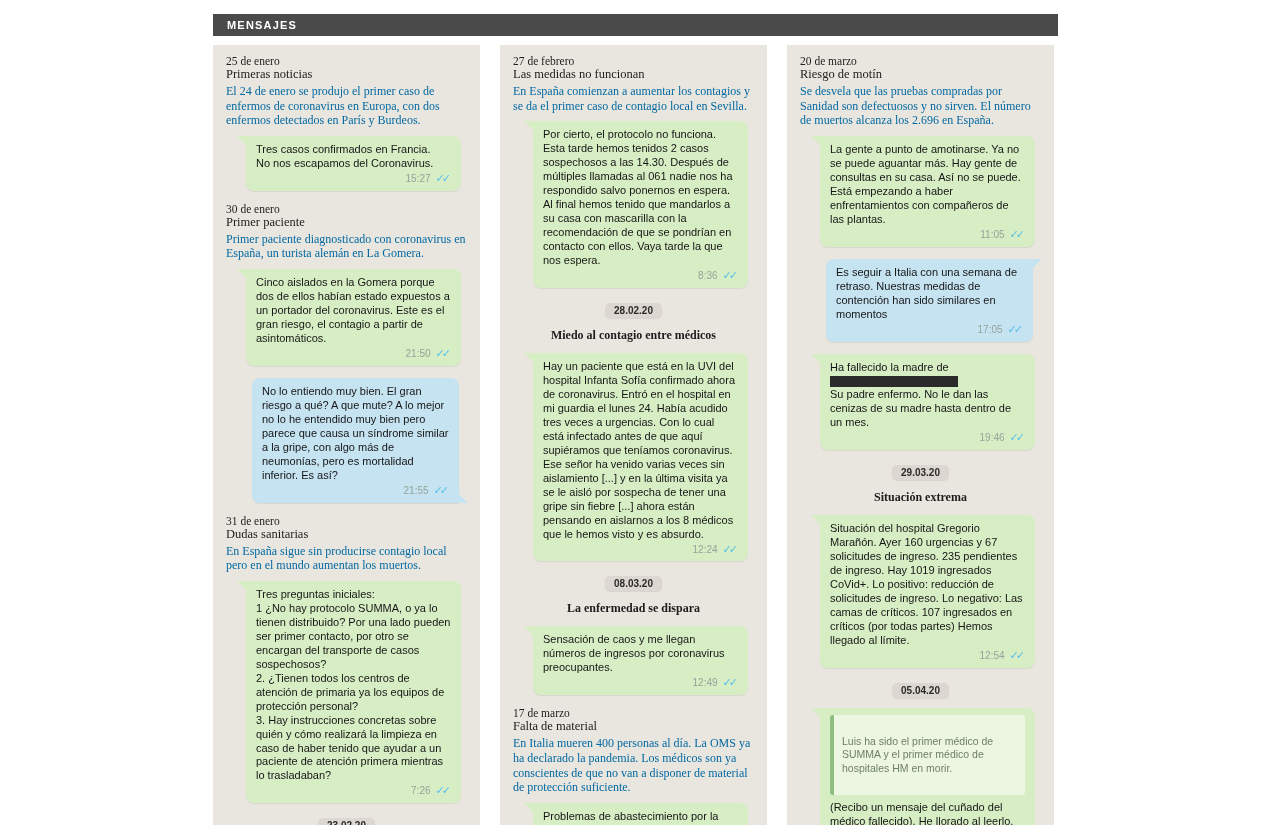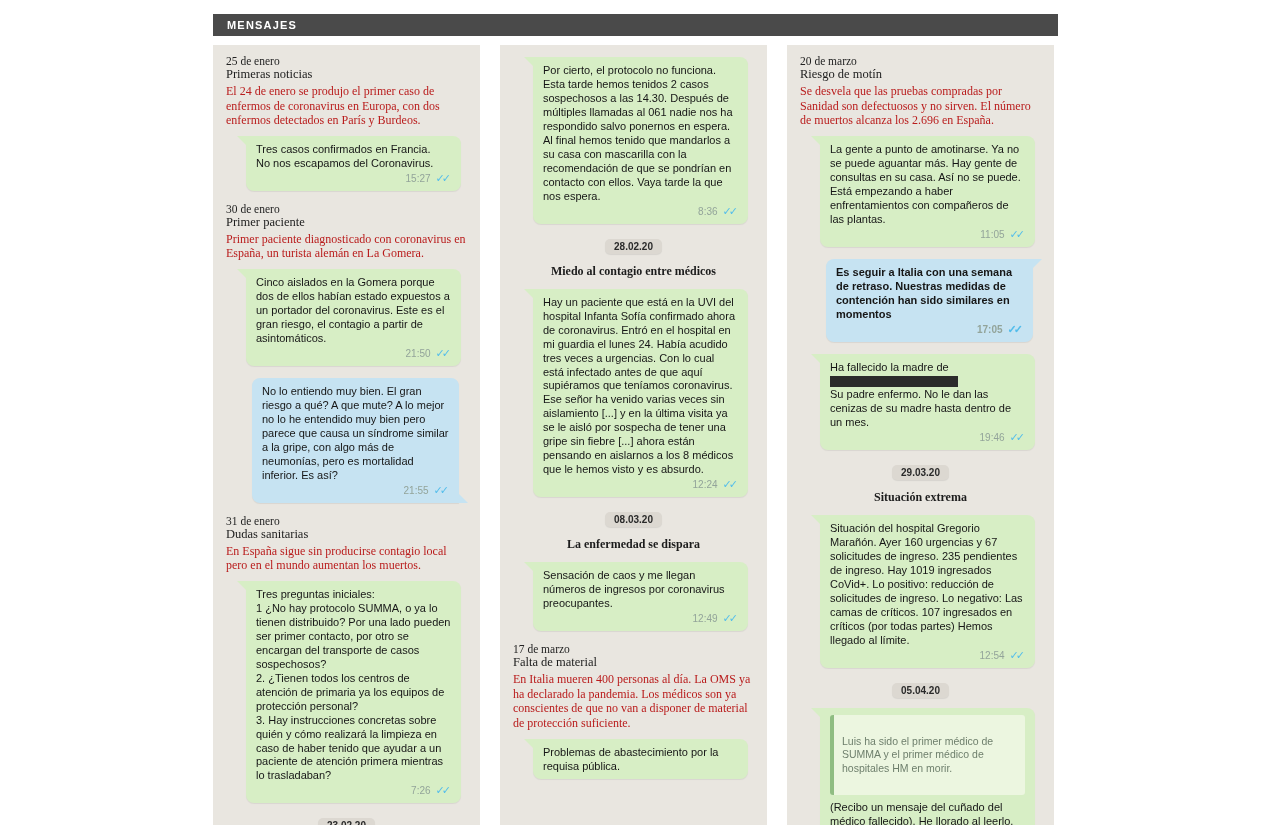--- a/index.html
+++ b/index.html
@@ -32,36 +32,36 @@
     padding:8px 11px 10px 11px;
   }
   .panel.c0{left:213px}
   .panel.c1{left:500px}
   .panel.c2{left:787px}
 
   .section{margin:10px 2px 8px 2px;font-family:"Liberation Serif",serif;}
   .section:first-child{margin-top:2px;}
   .date{font-size:11.5px;color:#222;}
   .title{font-size:12.5px;font-weight:normal;margin-bottom:2px;}
-  .intro{font-size:12px;line-height:1.22;color:#b91c1c;}
+  .intro{font-size:12px;line-height:1.22;color:#0369a1;}
 
   .bubble{
     position:relative;border-radius:8px;
     padding:7px 10px 5px 10px;margin:4px 8px 12px 22px;
     font-size:11px;line-height:1.27;color:#161616;
     box-shadow:0 1px 1px rgba(0,0,0,0.07);
   }
   .bubble.green{background:var(--green);}
   .bubble.blue{background:var(--blue);margin-left:28px;margin-right:10px;}
   .bubble.tail-left{border-top-left-radius:0;}
   .bubble.tail-left::before{
     content:"";position:absolute;top:0;left:-9px;width:0;height:0;
     border-top:11px solid var(--green);border-left:11px solid transparent;
   }
-  .bubble.tail-right{border-top-right-radius:0;font-weight:bold;}
+  .bubble.tail-right{border-top-right-radius:0;}
   .bubble.tail-right::after{
     content:"";position:absolute;top:0;right:-9px;width:0;height:0;
     border-top:11px solid var(--blue);border-right:11px solid transparent;
   }
   .bubble.tail-right-bottom{border-bottom-right-radius:0;}
   .bubble.tail-right-bottom::after{
     content:"";position:absolute;bottom:0;right:-9px;width:0;height:0;
     border-bottom:11px solid var(--blue);border-right:11px solid transparent;
   }
   .msg-text{white-space:pre-line;}
@@ -124,20 +124,25 @@
       <div class="bubble green tail-left">
         <div class="msg-text">Tres preguntas iniciales:
 1 ¿No hay protocolo SUMMA, o ya lo tienen distribuido? Por una lado pueden ser primer contacto, por otro se encargan del transporte de casos sospechosos?
 2. ¿Tienen todos los centros de atención de primaria ya los equipos de protección personal?
 3. Hay instrucciones concretas sobre quién y cómo realizará la limpieza en caso de haber tenido que ayudar a un paciente de atención primera mientras lo trasladaban?</div>
         <div class="meta"><span class="time">7:26</span><span class="check">✓✓</span></div>
       </div>
       <div class="chip-row"><span class="chip">23.02.20</span></div>
     </div>
   <div class="panel c1">
+      <div class="section">
+        <div class="date">27 de febrero</div>
+        <div class="title">Las medidas no funcionan</div>
+        <div class="intro">En España comienzan a aumentar los contagios y se da el primer caso de contagio local en Sevilla.</div>
+      </div>
       <div class="bubble green tail-left">
         <div class="msg-text">Por cierto, el protocolo no funciona. Esta tarde hemos tenidos 2 casos sospechosos a las 14.30. Después de múltiples llamadas al 061 nadie nos ha respondido salvo ponernos en espera. Al final hemos tenido que mandarlos a su casa con mascarilla con la recomendación de que se pondrían en contacto con ellos. Vaya tarde la que nos espera.</div>
         <div class="meta"><span class="time">8:36</span><span class="check">✓✓</span></div>
       </div>
       <div class="chip-row"><span class="chip">28.02.20</span></div>
       <div class="subheader">Miedo al contagio entre médicos</div>
       <div class="bubble green tail-left">
         <div class="msg-text">Hay un paciente que está en la UVI del hospital Infanta Sofía confirmado ahora de coronavirus. Entró en el hospital en mi guardia el lunes 24. Había acudido tres veces a urgencias. Con lo cual está infectado antes de que aquí supiéramos que teníamos coronavirus. Ese señor ha venido varias veces sin aislamiento [...] y en la última visita ya se le aisló por sospecha de tener una gripe sin fiebre [...] ahora están pensando en aislarnos a los 8 médicos que le hemos visto y es absurdo.</div>
         <div class="meta"><span class="time">12:24</span><span class="check">✓✓</span></div>
       </div>

